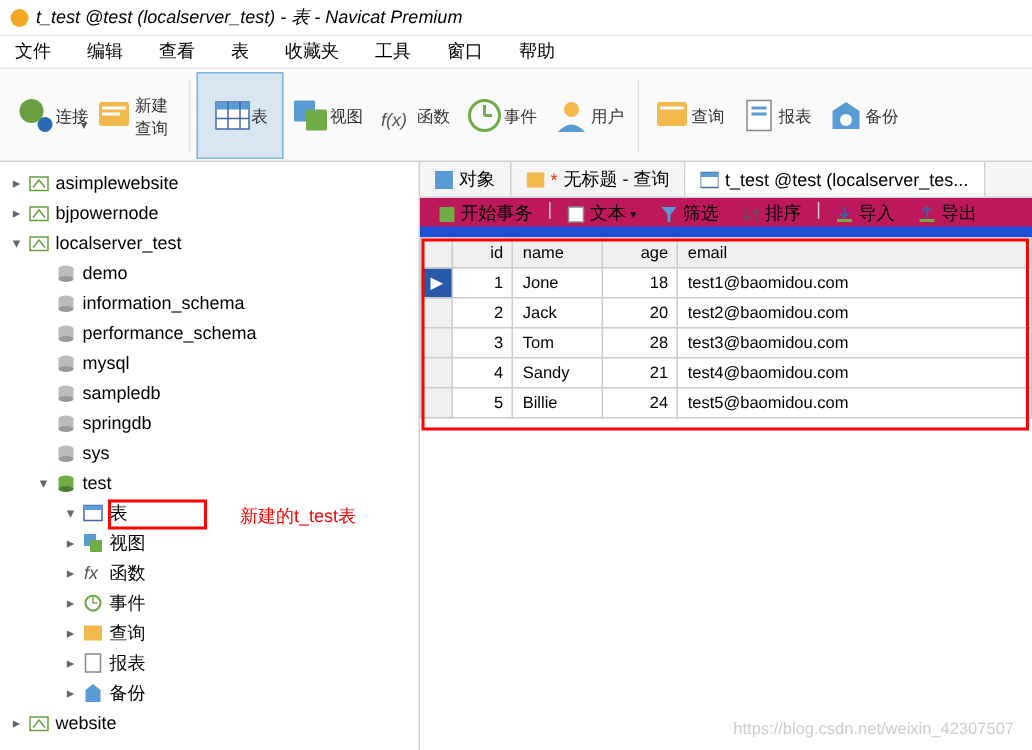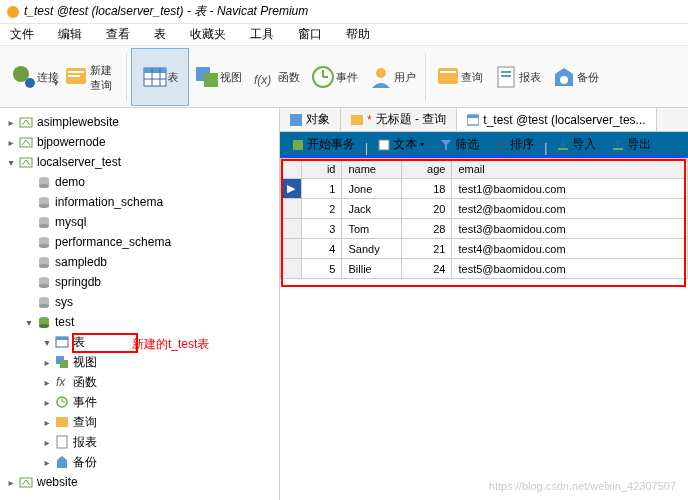--- a/index.html
+++ b/index.html
@@ -21,21 +21,21 @@
 .tree-item .toggle { width: 14px; text-align: center; color: #666; font-size: 10px; }
 .tree-item .icon { width: 16px; height: 16px; display: flex; align-items: center; justify-content: center; margin-right: 3px; }
 .tree-item.selected { background: #d8e6f2; border: 1px solid #7fb3d5; }
 .annotation-box { position: absolute; border: 2px solid #f00; }
 .annotation-text { color: #f00; font-size: 12px; }
 .content { flex: 1; display: flex; flex-direction: column; }
 .tabs { height: 24px; display: flex; border-bottom: 1px solid #d0d0d0; background: #f5f5f5; }
 .tab { display: flex; align-items: center; padding: 0 10px; border-right: 1px solid #d0d0d0; gap: 4px; font-size: 11px; }
 .tab.active { background: #fff; }
 .tab .star { color: #d30; }
-.subtoolbar { height: 26px; display: flex; align-items: flex-end; padding: 0 6px; gap: 4px; border-bottom: 3px solid #1d4ed8; background: #0369a1; }
+.subtoolbar { height: 26px; display: flex; align-items: flex-start; padding: 0 6px; gap: 4px; border-bottom: 7px solid #1d4ed8; background: #be185d; }
 .sub-btn { display: flex; align-items: center; gap: 3px; padding: 2px 6px; font-size: 11px; }
 .table-wrap { flex: 1; position: relative; padding: 0; }
 .data-table { border-collapse: collapse; width: 100%; }
 .data-table th, .data-table td { border: 1px solid #ccc; padding: 2px 6px; height: 20px; text-align: left; font-size: 11px; font-weight: normal; }
 .data-table th { background: #f0f0f0; }
 .data-table .row-sel td:first-child { background: #2858a8; color: #fff; }
 .row-handle { width: 16px; background: #f0f0f0; }
 .id-col { width: 40px; text-align: right !important; }
 .name-col { width: 60px; }
 .age-col { width: 50px; text-align: right !important; }
@@ -222,32 +222,32 @@
       </div>
       <div class="tree-item" style="padding-left: 22px;">
         <span class="toggle"></span>
         <span class="icon">
           <svg width="14" height="14">
             <ellipse cx="7" cy="4" rx="5" ry="2" fill="#bbb"></ellipse>
             <rect x="2" y="4" width="10" height="7" fill="#bbb"></rect>
             <ellipse cx="7" cy="11" rx="5" ry="2" fill="#999"></ellipse>
           </svg>
         </span>
+        <span>performance_schema</span>
+      </div>
+      <div class="tree-item" style="padding-left: 22px;">
+        <span class="toggle"></span>
+        <span class="icon">
+          <svg width="14" height="14">
+            <ellipse cx="7" cy="4" rx="5" ry="2" fill="#bbb"></ellipse>
+            <rect x="2" y="4" width="10" height="7" fill="#bbb"></rect>
+            <ellipse cx="7" cy="11" rx="5" ry="2" fill="#999"></ellipse>
+          </svg>
+        </span>
         <span>mysql</span>
-      </div>
-      <div class="tree-item" style="padding-left: 22px;">
-        <span class="toggle"></span>
-        <span class="icon">
-          <svg width="14" height="14">
-            <ellipse cx="7" cy="4" rx="5" ry="2" fill="#bbb"></ellipse>
-            <rect x="2" y="4" width="10" height="7" fill="#bbb"></rect>
-            <ellipse cx="7" cy="11" rx="5" ry="2" fill="#999"></ellipse>
-          </svg>
-        </span>
-        <span>performance_schema</span>
       </div>
       <div class="tree-item" style="padding-left: 22px;">
         <span class="toggle"></span>
         <span class="icon">
           <svg width="14" height="14">
             <ellipse cx="7" cy="4" rx="5" ry="2" fill="#bbb"></ellipse>
             <rect x="2" y="4" width="10" height="7" fill="#bbb"></rect>
             <ellipse cx="7" cy="11" rx="5" ry="2" fill="#999"></ellipse>
           </svg>
         </span>
@@ -496,15 +496,15 @@
               <td class="age-col">24</td>
               <td>test5@baomidou.com</td>
             </tr>
           </tbody>
       </table>
     </div>
   </div>
 </div>
 
 <div class="annotation-box" style="left:72px; top:333px; width:66px; height:20px;"></div>
-<div style="position:absolute; left:132px; top:336px;" class="annotation-text">新建的t_test表</div>
+<div style="position:absolute; left:160px; top:336px;" class="annotation-text">新建的t_test表</div>
 
 <div class="watermark">https://blog.csdn.net/weixin_42307507</div>
 
 </body></html>

